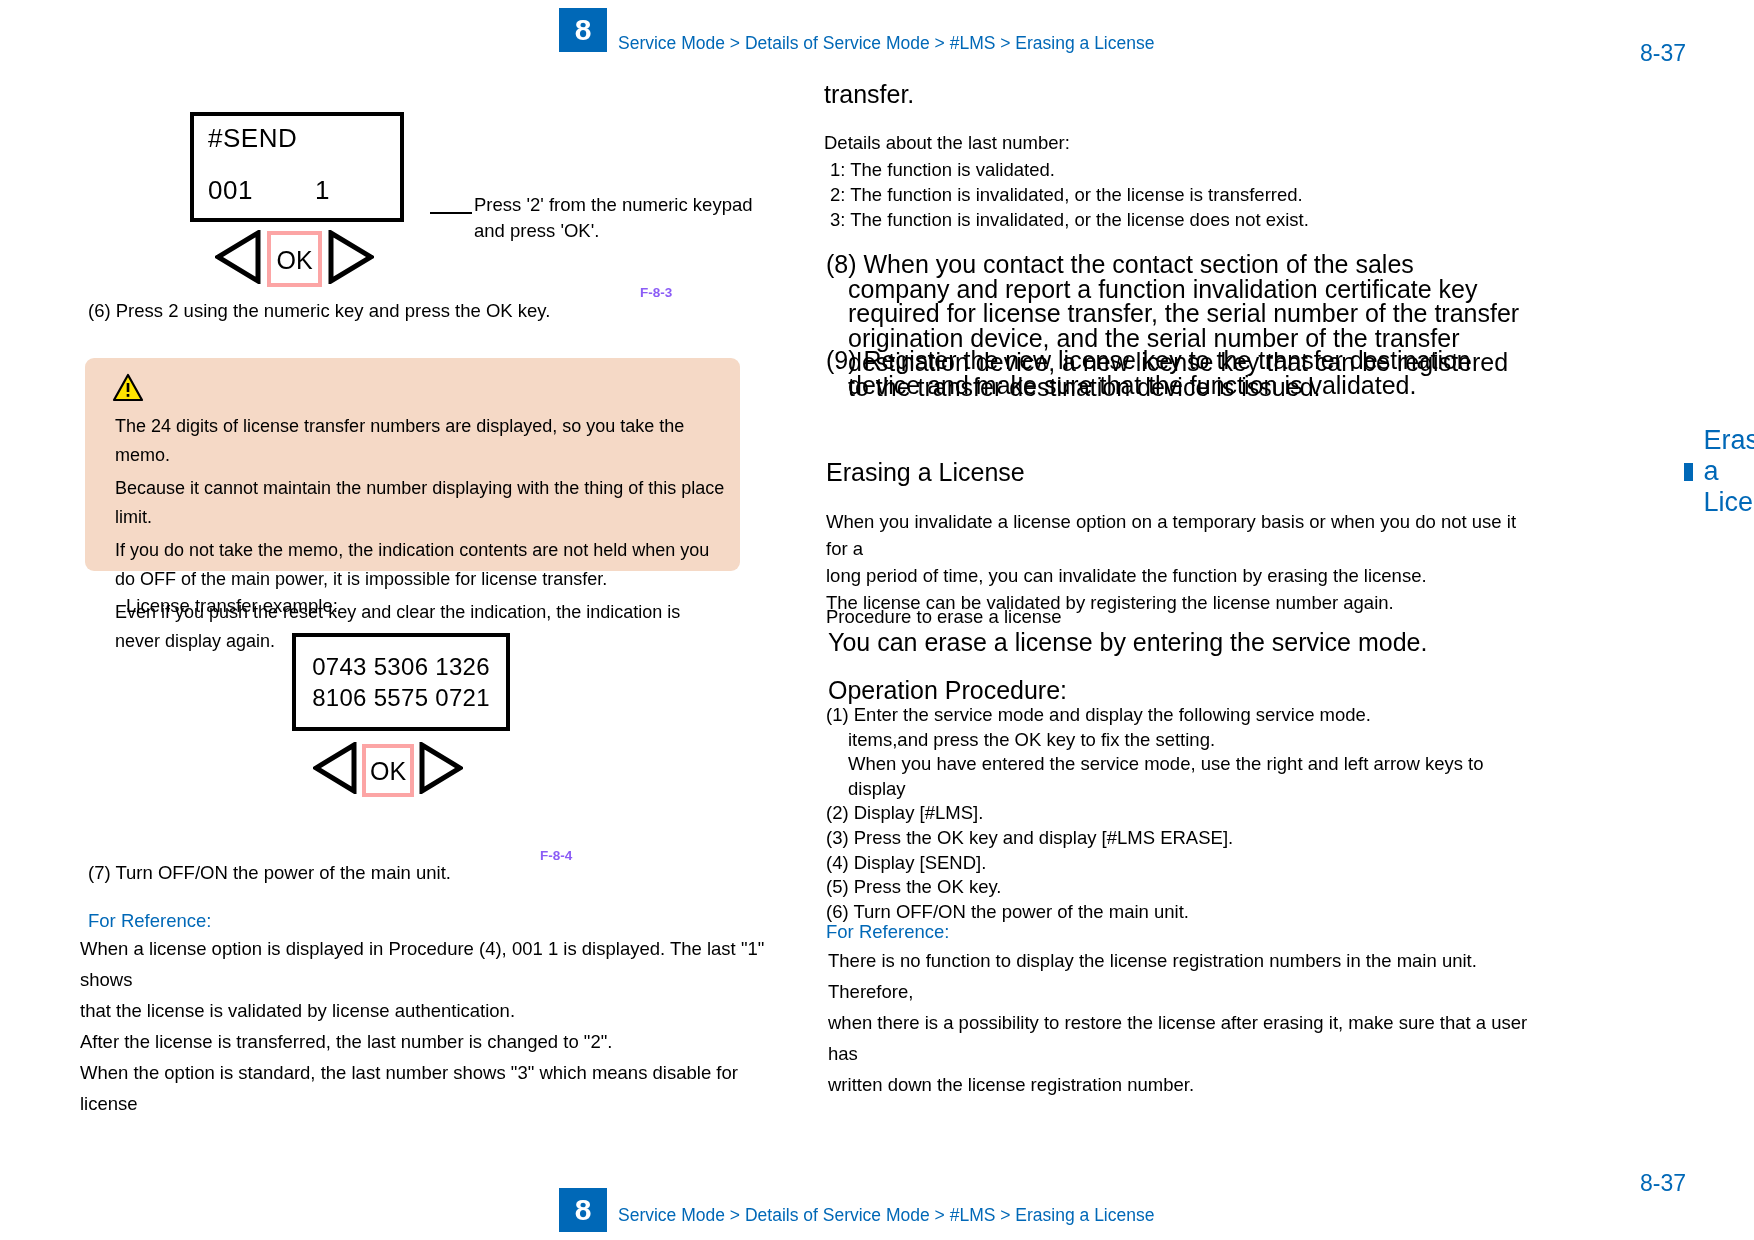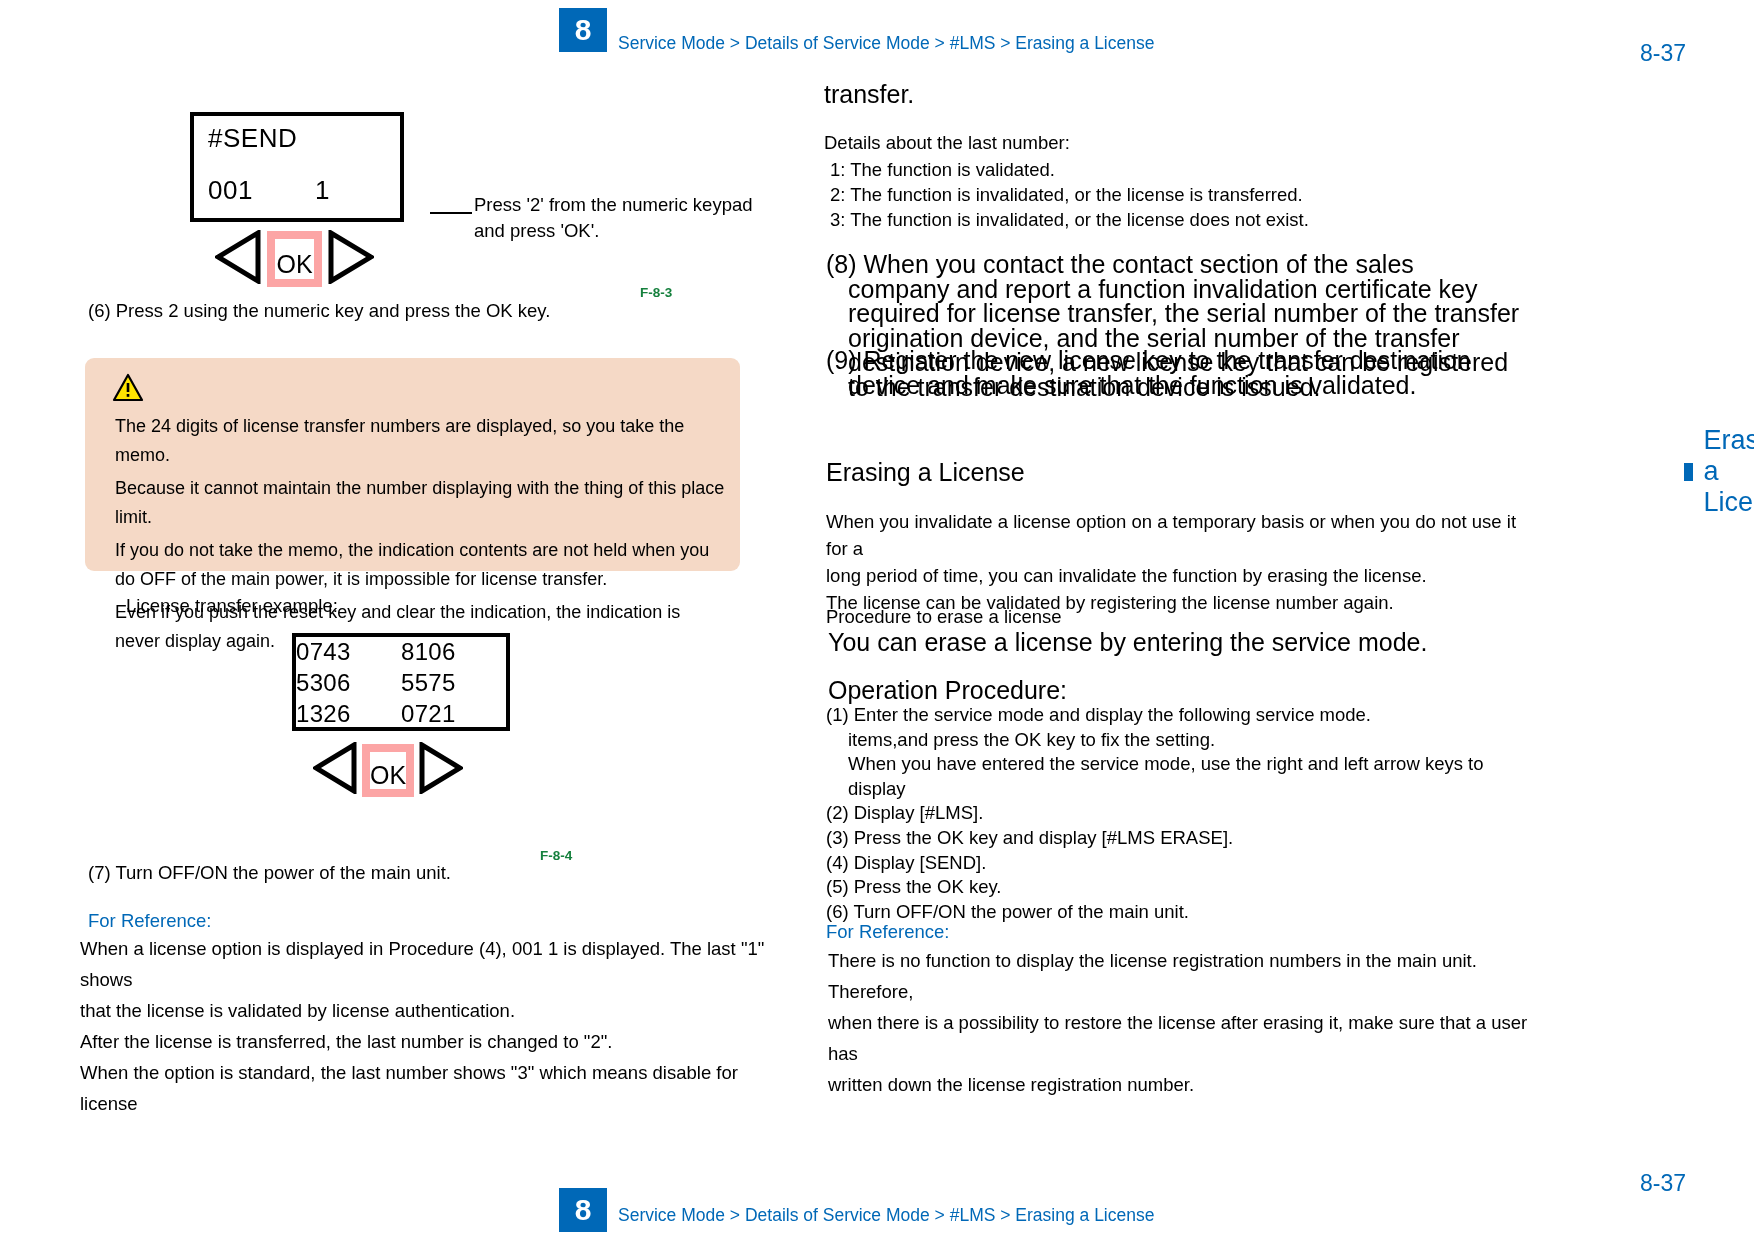--- a/index.html
+++ b/index.html
@@ -158,33 +158,33 @@
   .keyrow {
     position: absolute;
     display: flex;
     align-items: center;
   }
   .fig1 .keyrow { left: 215px; top: 138px; }
   .tri {
     display: block;
   }
   .ok-key {
-    border: 8px solid #fca5a5;
+    border: 4px solid #fca5a5;
     box-sizing: border-box;
     font-size: 25px;
     text-align: center;
     background: #fff;
   }
   .fig1 .ok-key { width: 55px; height: 56px; line-height: 50px; margin: 0 6px; }
 
   .fig-caption {
     position: absolute;
     font-size: 13.5px;
     font-weight: bold;
-    color: #15803d;
+    color: #8b5cf6;
   }
 
   .step-text {
     position: absolute;
     font-size: 18.5px;
     line-height: 26px;
   }
 
   
   .caution-box {
@@ -227,21 +227,21 @@
     top: 555px;
     width: 860px;
     height: 260px;
   }
   .fig2 .lcd-box {
     left: 292px;
     top: 8px;
     width: 218px;
     height: 98px;
     display: flex;
-    flex-direction: row;
+    flex-direction: column;
     justify-content: center;
     align-items: center;
   }
   .lic-num {
     font-size: 24px;
     line-height: 31px;
     letter-spacing: 0.3px;
   }
   .fig2 .keyrow { left: 313px; top: 117px; }
   .fig2 .ok-key { width: 52px; height: 53px; line-height: 47px; margin: 0 5px; }

